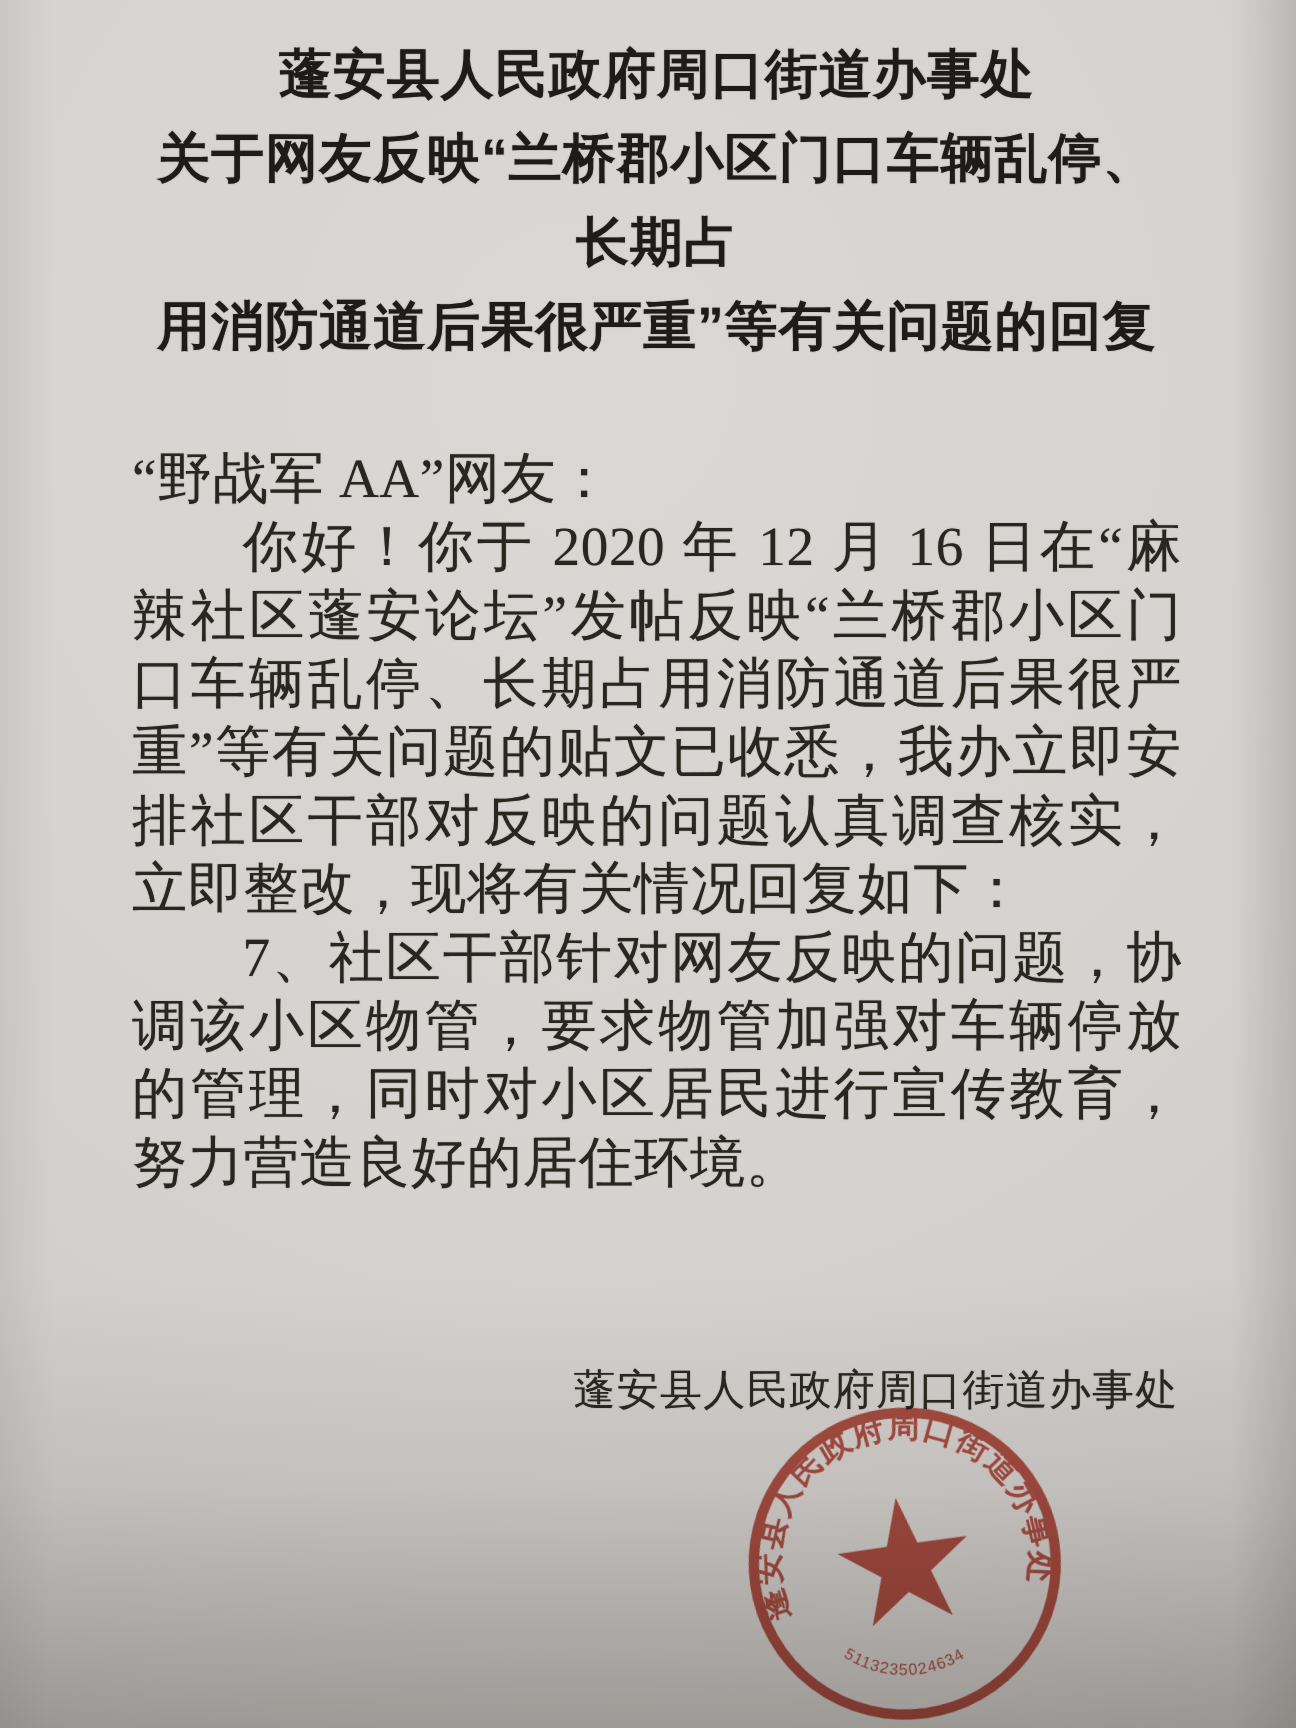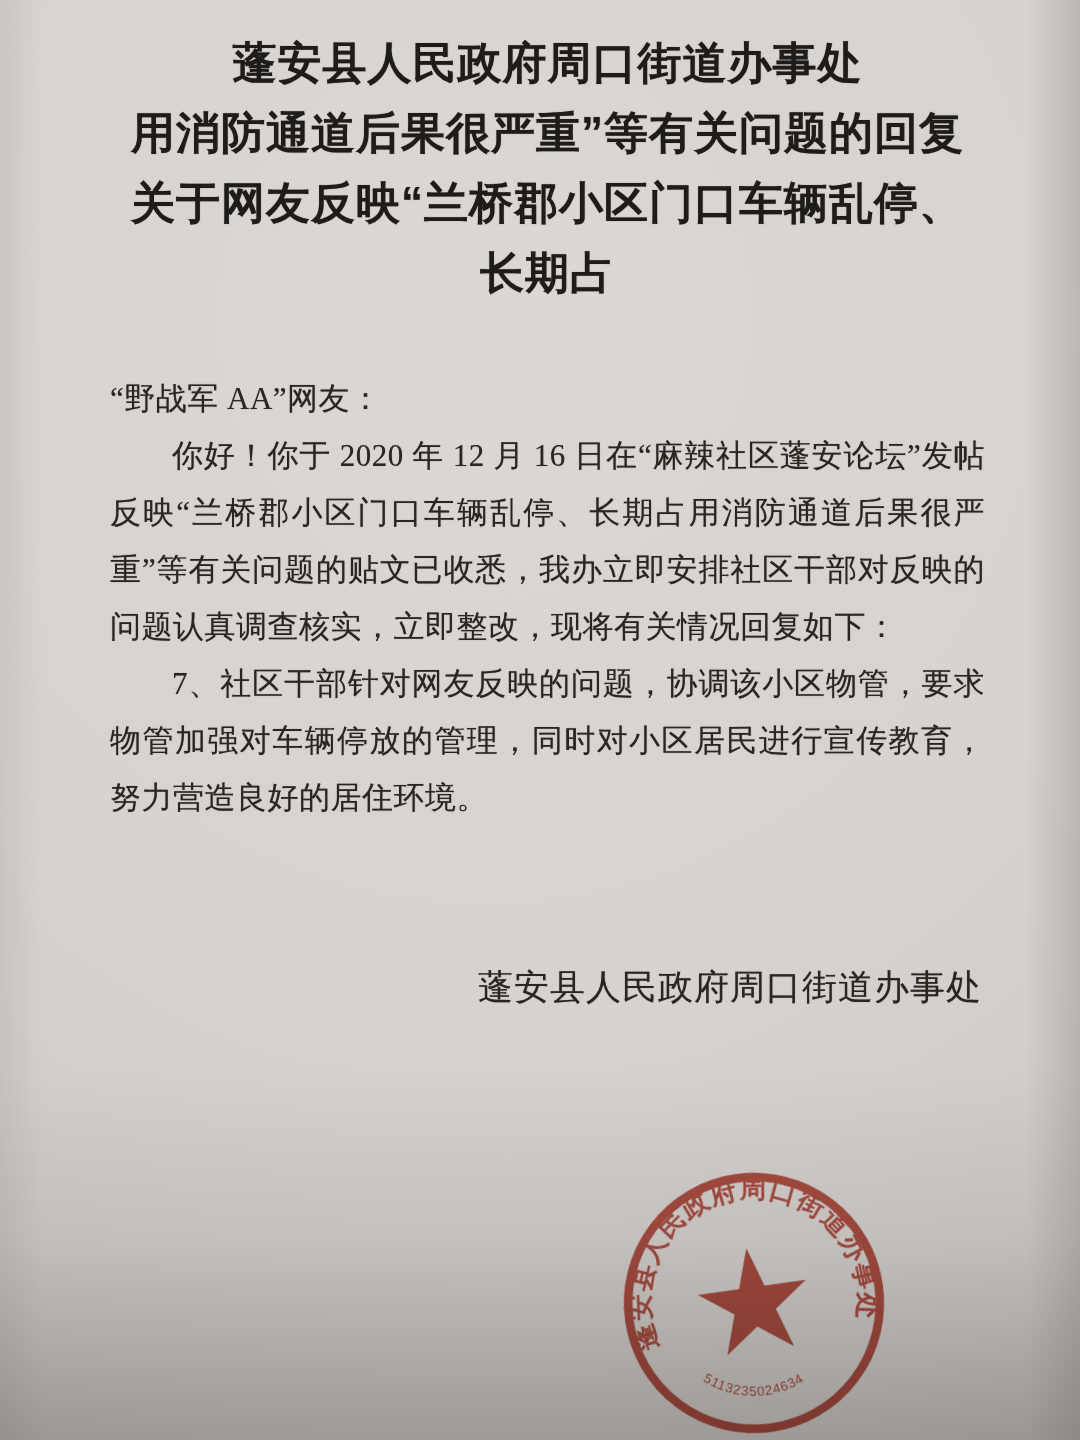--- a/index.html
+++ b/index.html
@@ -26,21 +26,21 @@
     font-family: "Liberation Sans", sans-serif;
     font-weight: 700;
     font-size: 44px;
     line-height: 70px;
     color: #1e1c1a;
     letter-spacing: 1px;
     text-shadow: 0 0 1px rgba(30,28,26,0.55);
   }
   .letter-body {
     margin: 62px 95px 0 110px;
-    font-size: 31px;
+    font-size: 46px;
     line-height: 57px;
     color: #29261f;
     text-align: justify;
     letter-spacing: 0.5px;
     text-shadow: 0 0 1px rgba(41,38,31,0.45);
   }
   .letter-body p {
     margin: 0;
     text-indent: 2em;
   }
@@ -75,22 +75,22 @@
   }
   .seal svg { width: 100%; height: 100%; }
 </style>
 </head>
 <body>
 
 <div class="photo">
 
   <div class="title-block">
     <div>蓬安县人民政府周口街道办事处</div>
+    <div>关于网友反映“兰桥郡小区门口车辆乱停、长期占</div>
     <div>用消防通道后果很严重”等有关问题的回复</div>
-    <div>关于网友反映“兰桥郡小区门口车辆乱停、长期占</div>
   </div>
 
   <div class="letter-body">
     <p class="salutation">“野战军 AA”网友：</p>
     <p>你好！你于 2020 年 12 月 16 日在“麻辣社区蓬安论坛”发帖反映“兰桥郡小区门口车辆乱停、长期占用消防通道后果很严重”等有关问题的贴文已收悉，我办立即安排社区干部对反映的问题认真调查核实，立即整改，现将有关情况回复如下：</p>
     <p>7、社区干部针对网友反映的问题，协调该小区物管，要求物管加强对车辆停放的管理，同时对小区居民进行宣传教育，努力营造良好的居住环境。</p>
   </div>
 
   <div class="signature-block">
     <div class="signature-line">蓬安县人民政府周口街道办事处</div>

